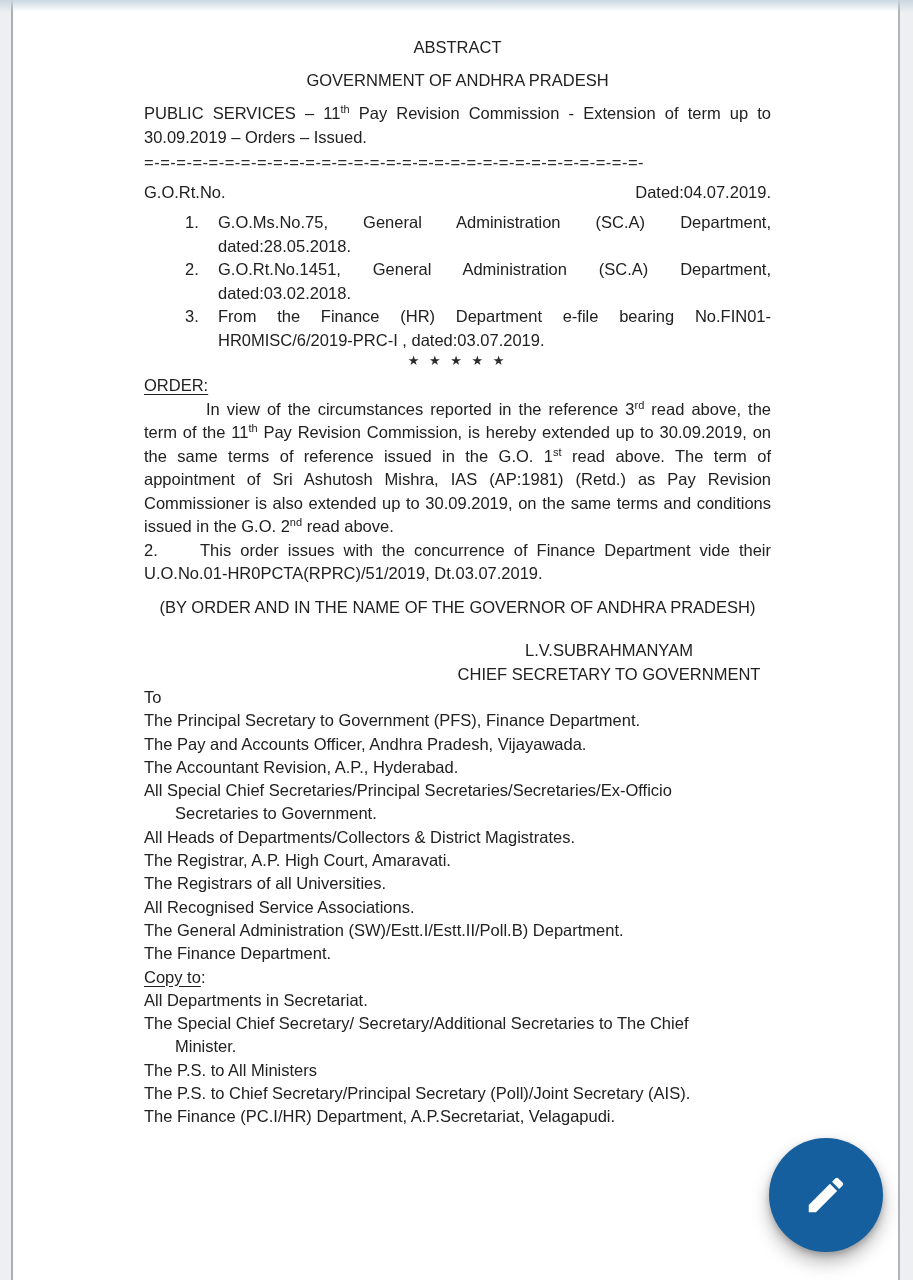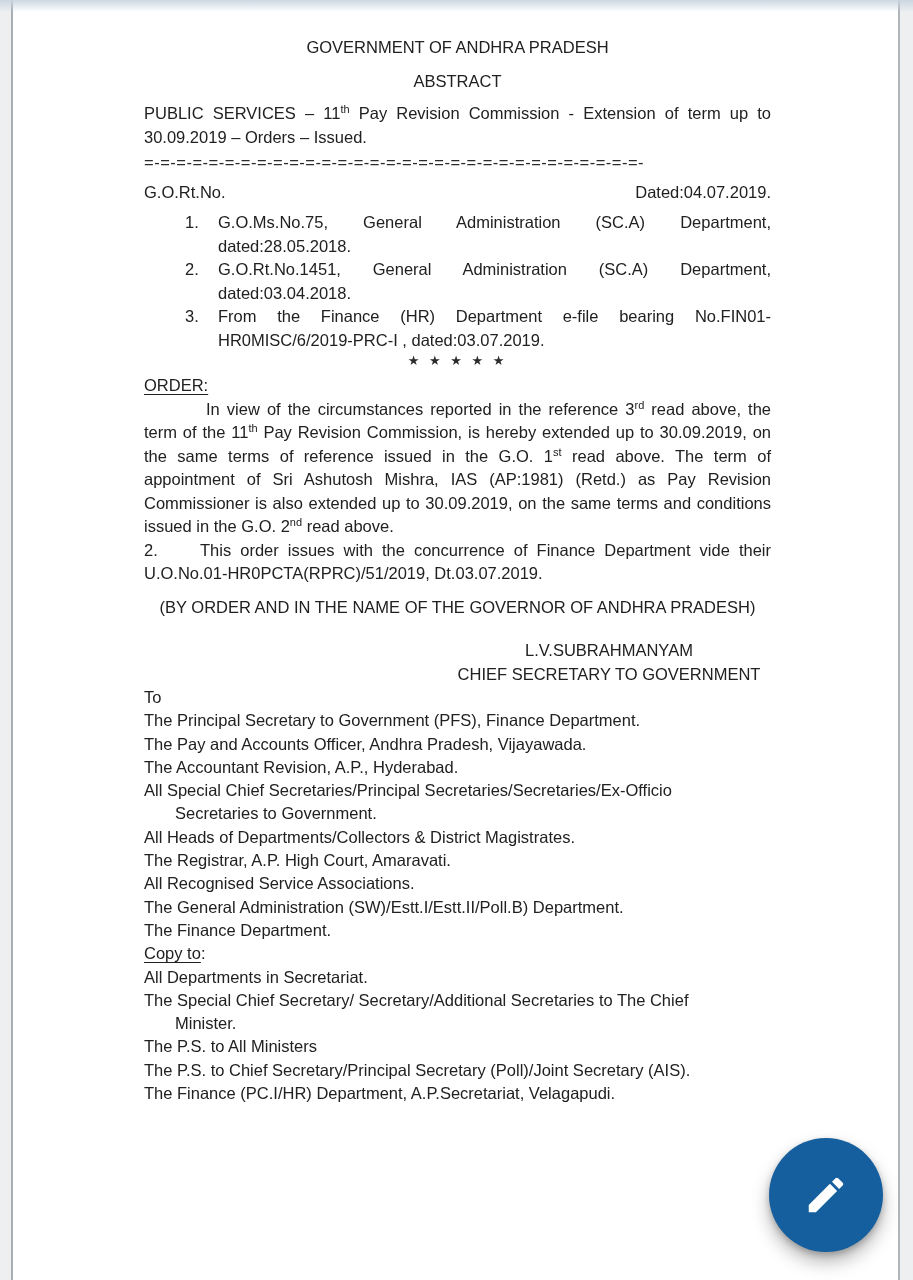--- a/index.html
+++ b/index.html
@@ -43,37 +43,37 @@
   .fab svg{display:block;}
 </style>
 </head>
 <body>
 
 <div class="gutter-left"></div>
 <div class="gutter-right"></div>
 <div class="top-fade"></div>
 
 <main class="doc">
+  <div class="center t2">ABSTRACT</div>
   <div class="center t1">GOVERNMENT OF ANDHRA PRADESH</div>
-  <div class="center t2">ABSTRACT</div>
 
   <p class="just subject"><span>PUBLIC SERVICES – 11</span><sup>th</sup><span> Pay Revision Commission - Extension of term up to 30.09.2019 – Orders – Issued.</span></p>
 
   <div class="sep">=-=-=-=-=-=-=-=-=-=-=-=-=-=-=-=-=-=-=-=-=-=-=-=-=-=-=-=-=-=-=-</div>
 
 
   <div class="gorow">
     <span>G.O.Rt.No.</span>
     <span>Dated:04.07.2019.</span>
   </div>
 
 
   <ol class="refs">
     <li class="just"><span class="num">1.</span><span>G.O.Ms.No.75, General Administration (SC.A) Department, dated:28.05.2018.</span></li>
-    <li class="just"><span class="num">2.</span><span>G.O.Rt.No.1451, General Administration (SC.A) Department, dated:03.04.2018.</span></li>
+    <li class="just"><span class="num">2.</span><span>G.O.Rt.No.1451, General Administration (SC.A) Department, dated:03.02.2018.</span></li>
     <li class="just"><span class="num">3.</span><span>From the Finance (HR) Department e-file bearing No.FIN01-HR0MISC/6/2019-PRC-I , dated:03.07.2019.</span></li>
   </ol>
 
   <div class="center stars">★ ★ ★ ★ ★</div>
 
   <div class="orderh"><span class="u">ORDER:</span></div>
 
   <p class="just para1"><span>In view of the circumstances reported in the reference 3</span><sup>rd</sup><span> read above, the term of the 11</span><sup>th</sup><span> Pay Revision Commission, is hereby extended up to 30.09.2019, on the same terms of reference issued in the G.O. 1</span><sup>st</sup><span> read above. The term of appointment of Sri Ashutosh Mishra, IAS (AP:1981) (Retd.) as Pay Revision Commissioner is also extended up to 30.09.2019, on the same terms and conditions issued in the G.O. 2</span><sup>nd</sup><span> read above.</span></p>
 
   <p class="just para2"><span class="pnum">2.</span><span>This order issues with the concurrence of Finance Department vide their U.O.No.01-HR0PCTA(RPRC)/51/2019, Dt.03.07.2019.</span></p>
@@ -86,20 +86,21 @@
   </div>
 
   <div class="addr">To</div>
   <div class="addr">The Principal Secretary to Government (PFS), Finance Department.</div>
   <div class="addr">The Pay and Accounts Officer, Andhra Pradesh, Vijayawada.</div>
   <div class="addr">The Accountant Revision, A.P., Hyderabad.</div>
   <div class="addr">All Special Chief Secretaries/Principal Secretaries/Secretaries/Ex-Officio</div>
   <div class="addr cont">Secretaries to Government.</div>
   <div class="addr">All Heads of Departments/Collectors &amp; District Magistrates.</div>
   <div class="addr">The Registrar, A.P. High Court, Amaravati.</div>
+  <div class="addr">The Registrars of all Universities.</div>
   <div class="addr">All Recognised Service Associations.</div>
   <div class="addr">The General Administration (SW)/Estt.I/Estt.II/Poll.B) Department.</div>
   <div class="addr">The Finance Department.</div>
 
   <div class="addr"><span class="u">Copy to</span><span>:</span></div>
   <div class="addr">All Departments in Secretariat.</div>
   <div class="addr">The Special Chief Secretary/ Secretary/Additional Secretaries to The Chief</div>
   <div class="addr cont">Minister.</div>
   <div class="addr">The P.S. to All Ministers</div>
   <div class="addr">The P.S. to Chief Secretary/Principal Secretary (Poll)/Joint Secretary (AIS).</div>

